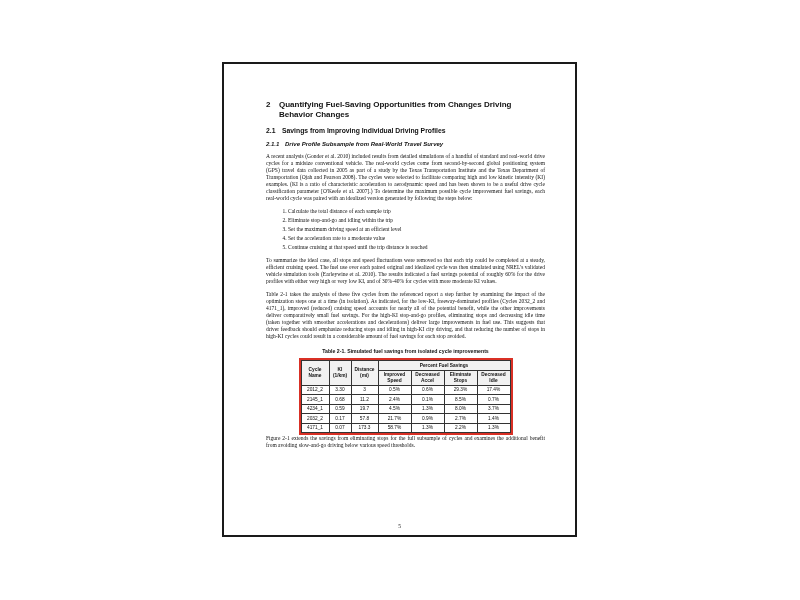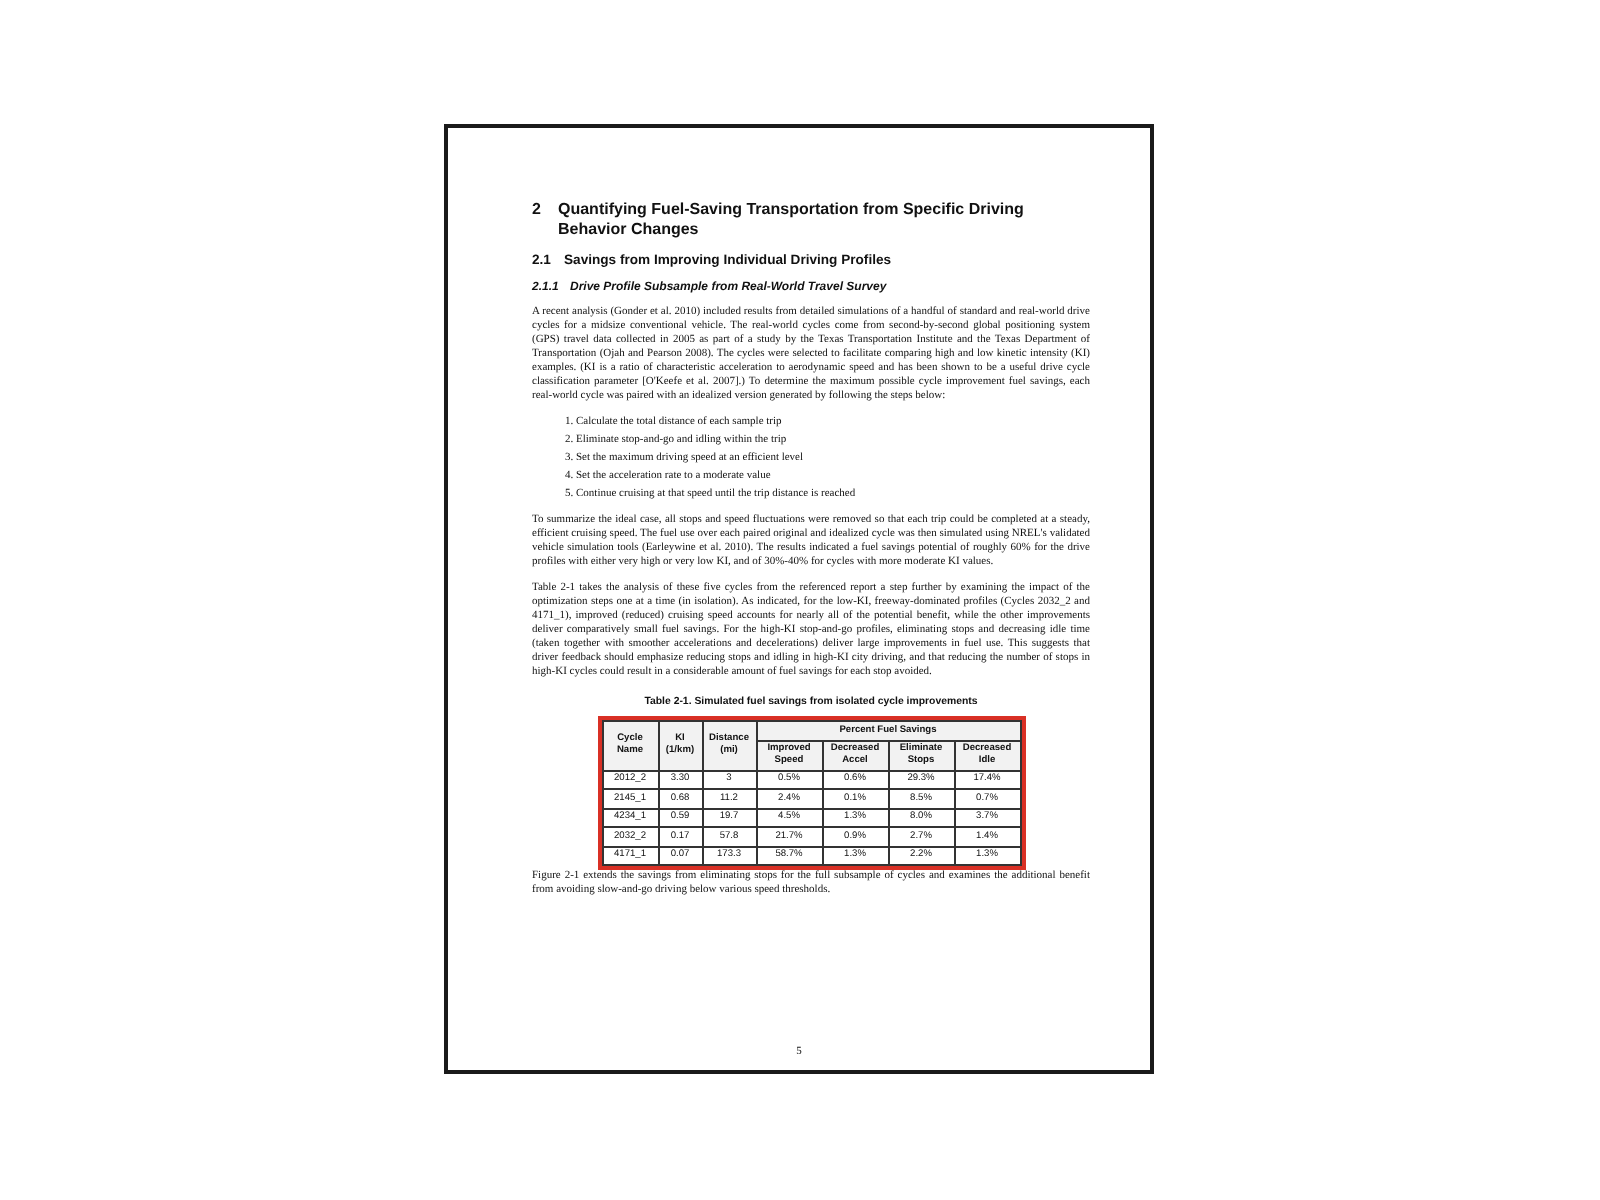--- a/index.html
+++ b/index.html
@@ -117,21 +117,21 @@
   }
 </style>
 </head>
 <body>
 
 <div class="canvas">
   <div class="page">
 
     <div class="h1">
       <span class="hnum">2</span>
-      <span>Quantifying Fuel-Saving Transportation from Specific Driving Behavior Changes</span>
+      <span>Quantifying Fuel-Saving Opportunities from Changes Driving Behavior Changes</span>
     </div>
 
     <div class="h2">
       <span class="hnum">2.1</span>
       <span>Savings from Improving Individual Driving Profiles</span>
     </div>
 
     <div class="h3">
       <span class="hnum">2.1.1</span>
       <span>Drive Profile Subsample from Real-World Travel Survey</span>

